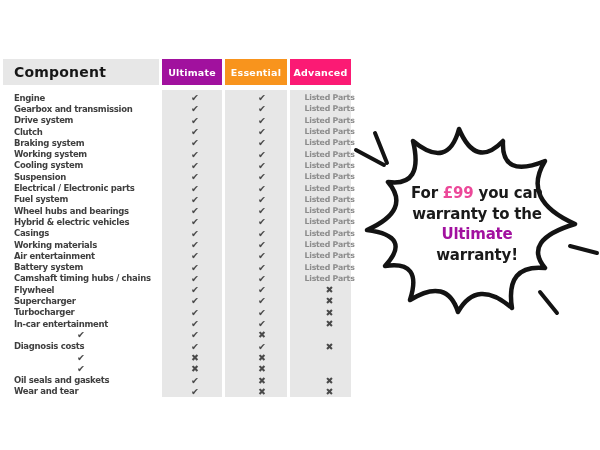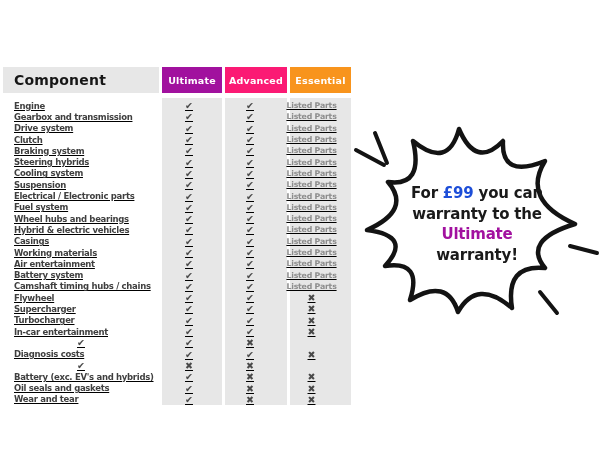--- a/index.html
+++ b/index.html
@@ -1,65 +1,65 @@
 <!DOCTYPE html>
 <html><head>
 <meta charset="utf-8">
 <style>
   html,body{margin:0;padding:0;background:#ffffff;}
   .page{
     position:relative;width:600px;height:450px;overflow:hidden;background:#ffffff;
     font-family:"DejaVu Sans",sans-serif;
   }
   
-  .table{position:absolute;left:3px;top:59px;width:348px;margin-top:8px;}
+  .table{position:absolute;left:3px;top:59px;width:348px;}
   .thead{display:grid;grid-template-columns:156px 60px 62px 61px;column-gap:3px;height:26px;}
   .comp-h{
     background:#E7E7E7;display:flex;align-items:center;padding-left:11px;box-sizing:border-box;
     font-size:14px;font-weight:bold;color:#161616;letter-spacing:.2px;
   }
   .pill{
     display:flex;align-items:center;justify-content:center;
     color:#ffffff;font-size:9.5px;font-weight:bold;letter-spacing:.2px;
   }
   .stripes{position:absolute;left:0;top:31px;width:348px;height:307px;}
   .stripe{position:absolute;top:0;height:100%;background:#E7E7E7;}
   .stripe.s1{left:159px;width:60px;}
   .stripe.s2{left:222px;width:62px;}
   .stripe.s3{left:287px;width:61px;}
   .rows{position:absolute;left:0;top:33px;width:348px;}
-  .row{display:grid;grid-template-columns:156px 60px 62px 61px;column-gap:0;height:11.3px;align-items:center;text-decoration:underline;}
+  .row{display:grid;grid-template-columns:156px 60px 62px 61px;column-gap:6px;height:11.3px;align-items:center;}
   .cell{box-sizing:border-box;}
   .cell.lbl{
     font-size:8.5px;font-weight:bold;color:#3F3F3F;padding-left:11px;
     white-space:nowrap;letter-spacing:-.3px;
   }
   .cell.val{text-align:center;font-weight:bold;}
   .val.check,.val.cross{font-size:9.5px;color:#4A4A4A;line-height:11px;}
   .val.listed{font-size:7.8px;color:#8C8C8C;letter-spacing:-.2px;line-height:11px;}
   
   .burst-svg{position:absolute;left:0;top:0;width:600px;height:450px;}
   .callout-text{
     position:absolute;left:397px;top:183px;width:160px;text-align:center;
     font-size:15px;line-height:20.5px;font-weight:bold;color:#1A1A1A;letter-spacing:-.2px;
   }
-  .hl-orange{color:#1d4ed8;}
+  .hl-orange{color:#ec4899;}
   .hl-purple{color:#A2119F;}
 </style>
 </head>
 <body>
 
 <div class="page">
 
   <div class="table">
     <div class="thead">
       <div class="cell comp-h">Component</div>
       <div class="pill" style="background: rgb(161, 17, 158);">Ultimate</div>
+      <div class="pill" style="background: rgb(248, 148, 29);">Essential</div>
       <div class="pill" style="background: rgb(251, 26, 116);">Advanced</div>
-      <div class="pill" style="background: rgb(248, 148, 29);">Essential</div>
     </div>
     <div class="stripes">
       <div class="stripe s1"></div>
       <div class="stripe s2"></div>
       <div class="stripe s3"></div>
     </div>
     <div class="rows">
         <div class="row">
           <div class="cell lbl">Engine</div>
           <div class="cell val check">✔</div>
@@ -84,21 +84,21 @@
           <div class="cell val check">✔</div>
           <div class="cell val listed">Listed Parts</div>
         </div>
         <div class="row">
           <div class="cell lbl">Braking system</div>
           <div class="cell val check">✔</div>
           <div class="cell val check">✔</div>
           <div class="cell val listed">Listed Parts</div>
         </div>
         <div class="row">
-          <div class="cell lbl">Steering hybrids</div>
+          <div class="cell lbl">Working system</div>
           <div class="cell val check">✔</div>
           <div class="cell val check">✔</div>
           <div class="cell val listed">Listed Parts</div>
         </div>
         <div class="row">
           <div class="cell lbl">Cooling system</div>
           <div class="cell val check">✔</div>
           <div class="cell val check">✔</div>
           <div class="cell val listed">Listed Parts</div>
         </div>
@@ -196,21 +196,20 @@
           <div class="cell val check">✔</div>
           <div class="cell val check">✔</div>
           <div class="cell val cross">✖</div>
         </div>
         <div class="row">
           <div class="cell val check">✔</div>
           <div class="cell val cross">✖</div>
           <div class="cell val cross">✖</div>
         </div>
         <div class="row">
-          <div class="cell lbl">Battery (exc. EV's and hybrids)</div>
           <div class="cell val check">✔</div>
           <div class="cell val cross">✖</div>
           <div class="cell val cross">✖</div>
         </div>
         <div class="row">
           <div class="cell lbl">Oil seals and gaskets</div>
           <div class="cell val check">✔</div>
           <div class="cell val cross">✖</div>
           <div class="cell val cross">✖</div>
         </div>

